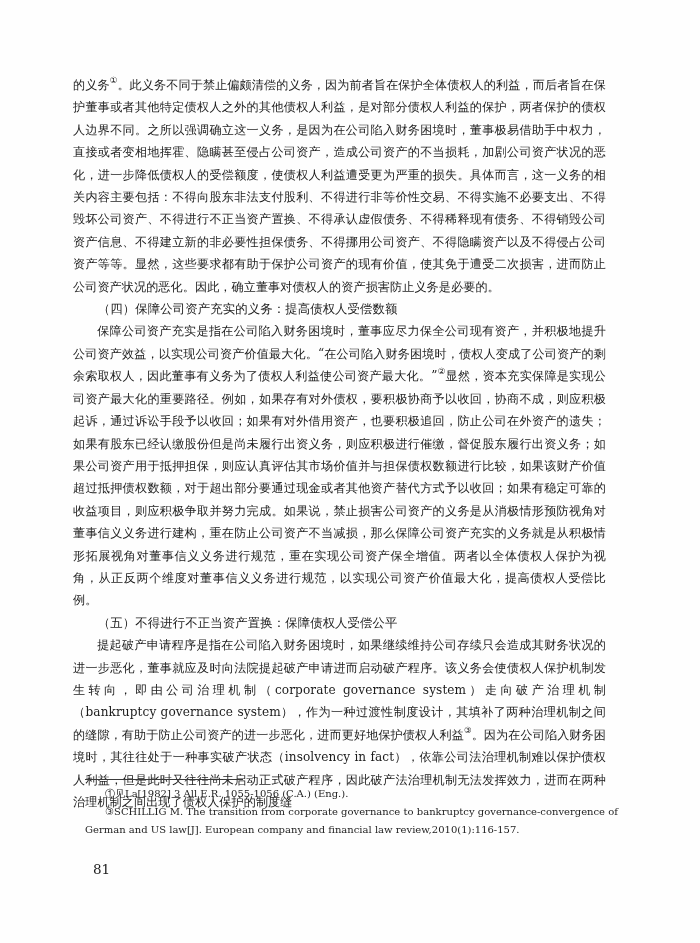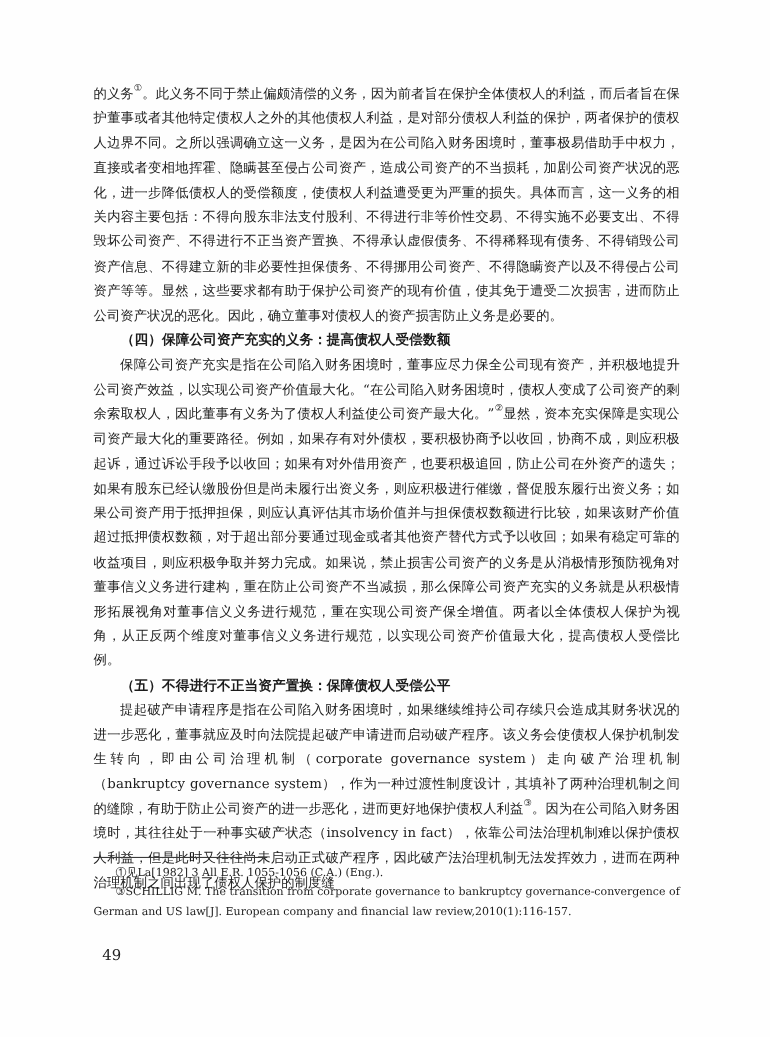--- a/index.html
+++ b/index.html
@@ -8,38 +8,38 @@
     width: 700px;
     height: 943px;
     margin: 0 auto;
     background: #fefefe;
     color: #1c1c1c;
     overflow: hidden;
     font-family: "DejaVu Serif", "Liberation Serif", serif;
   }
   .content {
     position: absolute;
-    left: 85px;
+    left: 73px;
     top: 74px;
     width: 533px;
   }
   p.body {
     margin: 0;
     font-size: 12.1px;
     line-height: 22.4px;
     text-align: justify;
     text-justify: inter-ideograph;
     text-indent: 2em;
     letter-spacing: 0.1px;
   }
   p.body.no-indent { text-indent: 0; }
   h3.heading {
     margin: 0;
     font-family: "DejaVu Sans", "Liberation Sans", sans-serif;
-    font-weight: bold;
+    font-weight: normal;
     font-size: 12.4px;
     line-height: 22.4px;
     text-indent: 2em;
     letter-spacing: 0.1px;
   }
   sup.fnref {
     font-size: 8.5px;
     line-height: 0;
     position: relative;
     top: -1px;
@@ -87,14 +87,14 @@
     </div>
 
   <div class="footnote-area">
     <div class="fn-rule"></div>
     <div id="footnotes">
         <p class="fn">①见La[1982] 3 All E.R. 1055-1056 (C.A.) (Eng.).</p>
         <p class="fn">③SCHILLIG M. The transition from corporate governance to bankruptcy governance-convergence of German and US law[J]. European company and financial law review,2010(1):116-157.</p>
       </div>
   </div>
 
-  <div class="page-number">49</div>
+  <div class="page-number">81</div>
 </div>
 
 </body></html>

